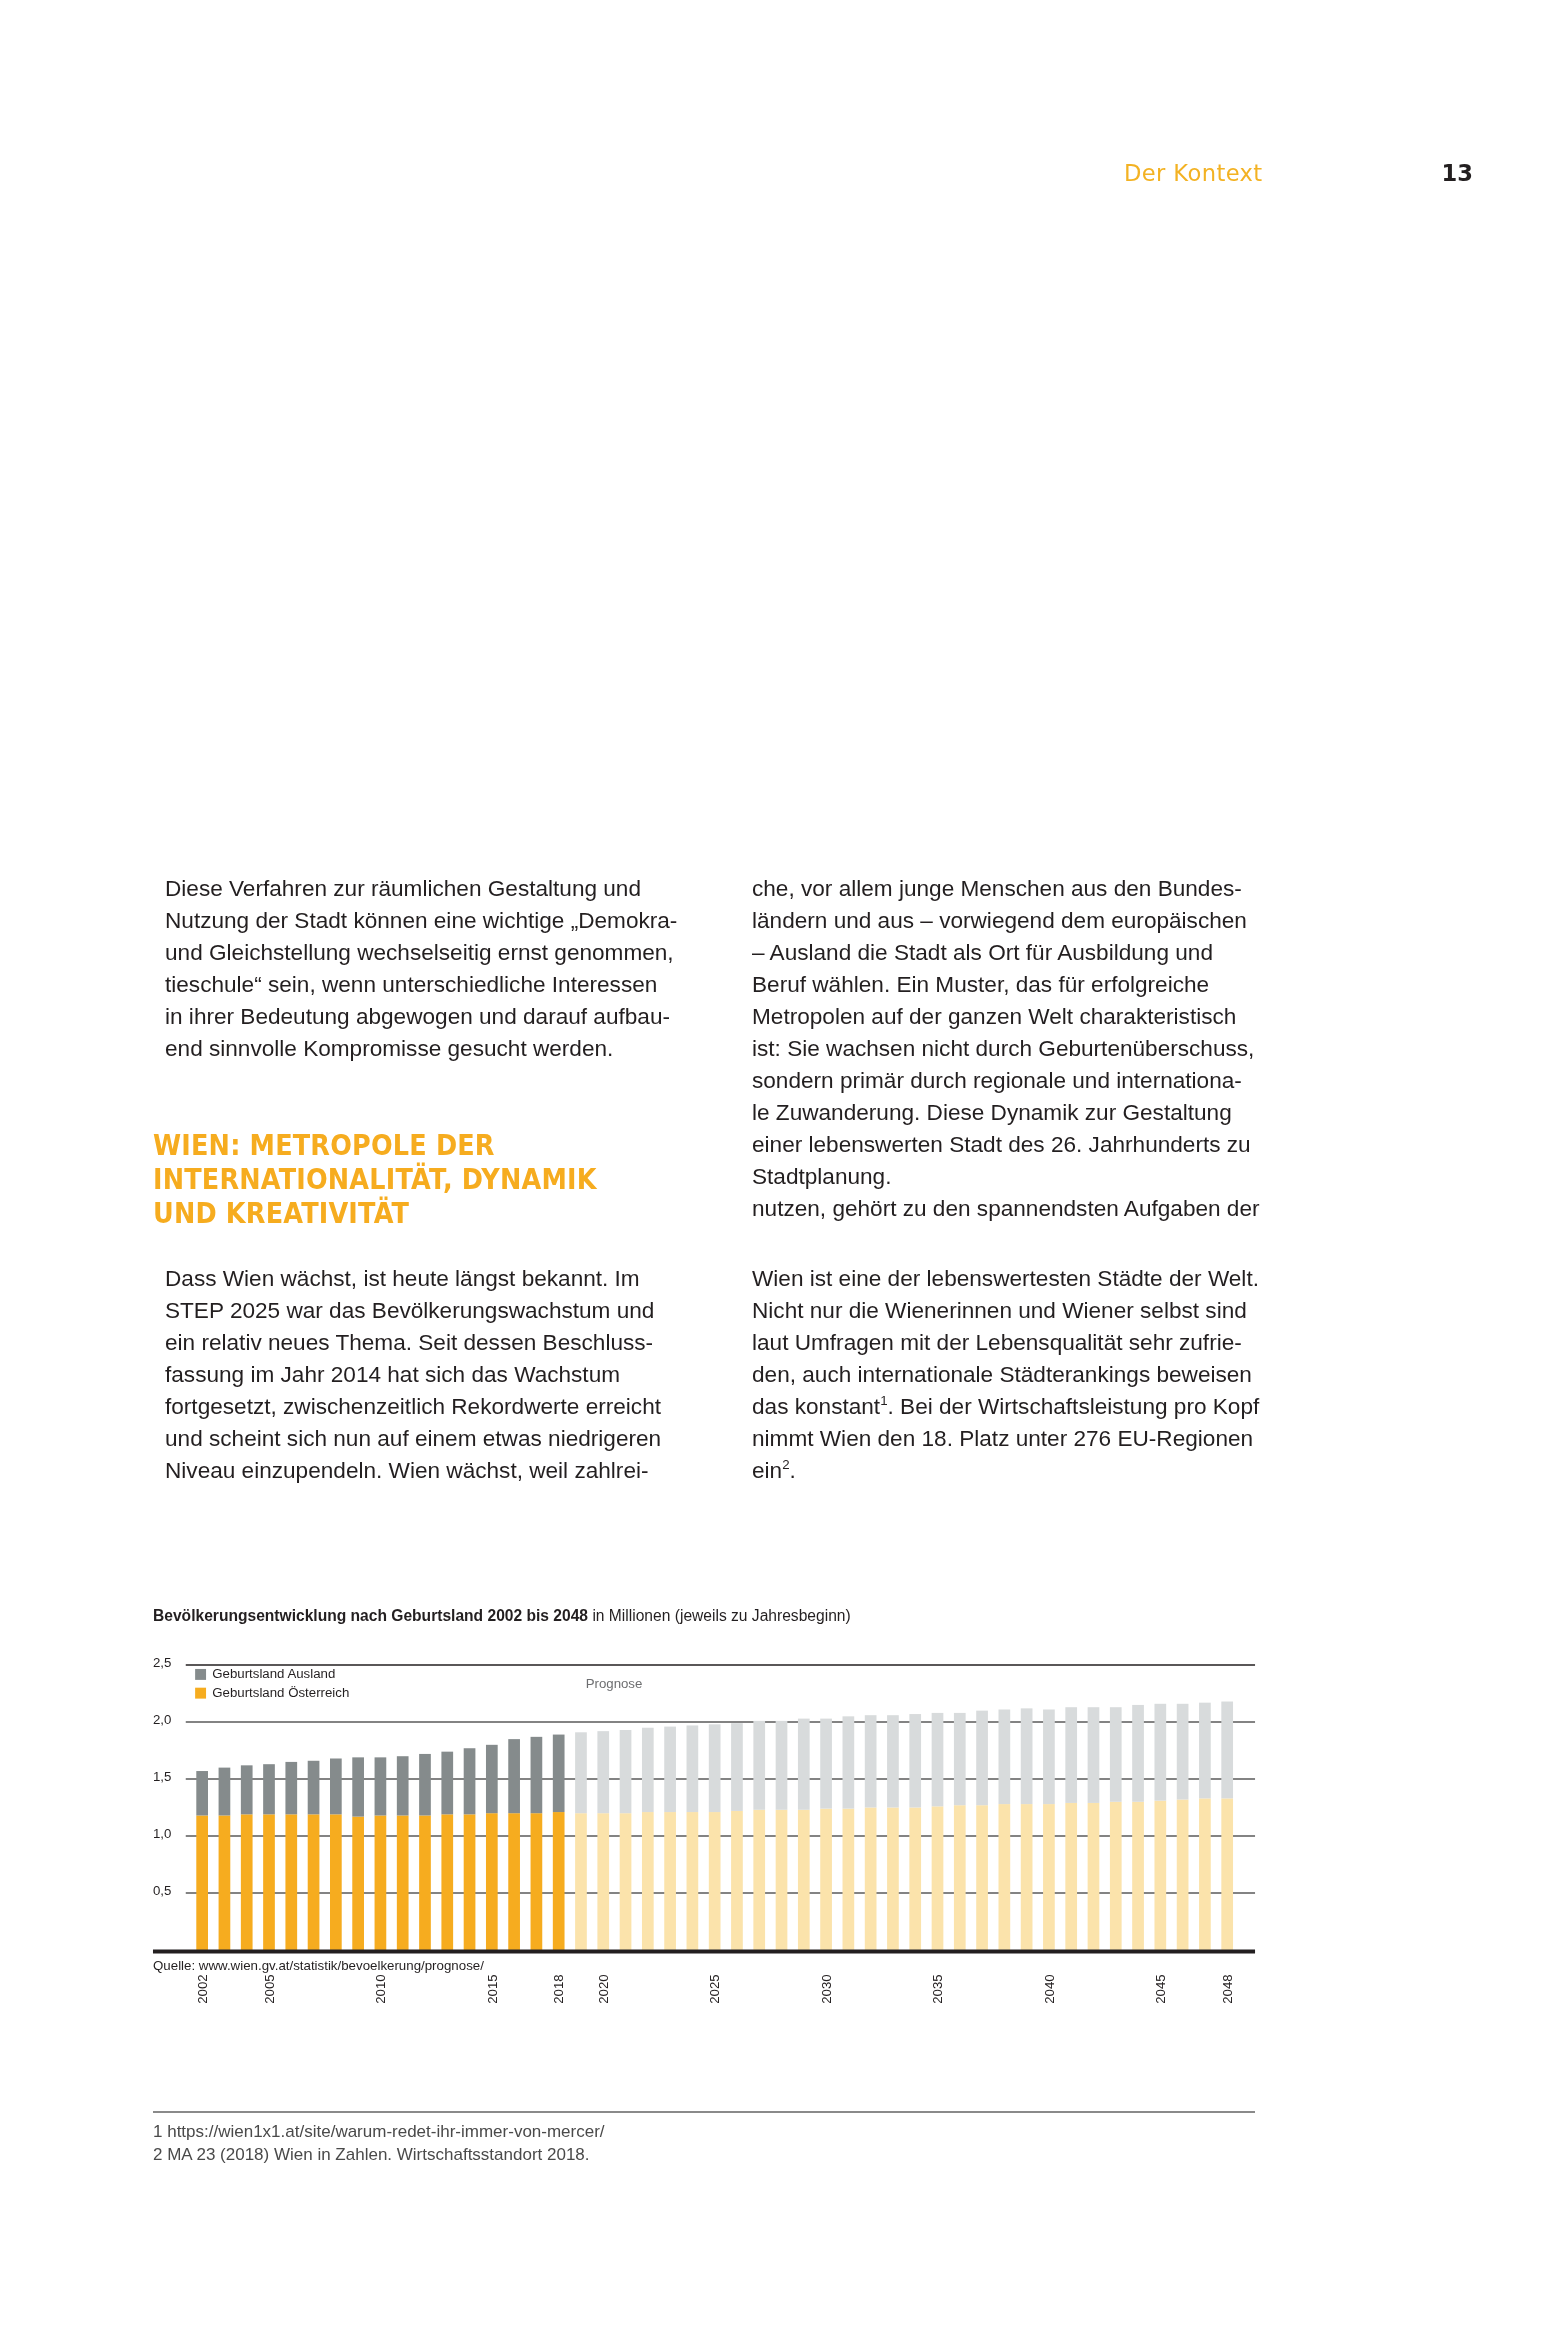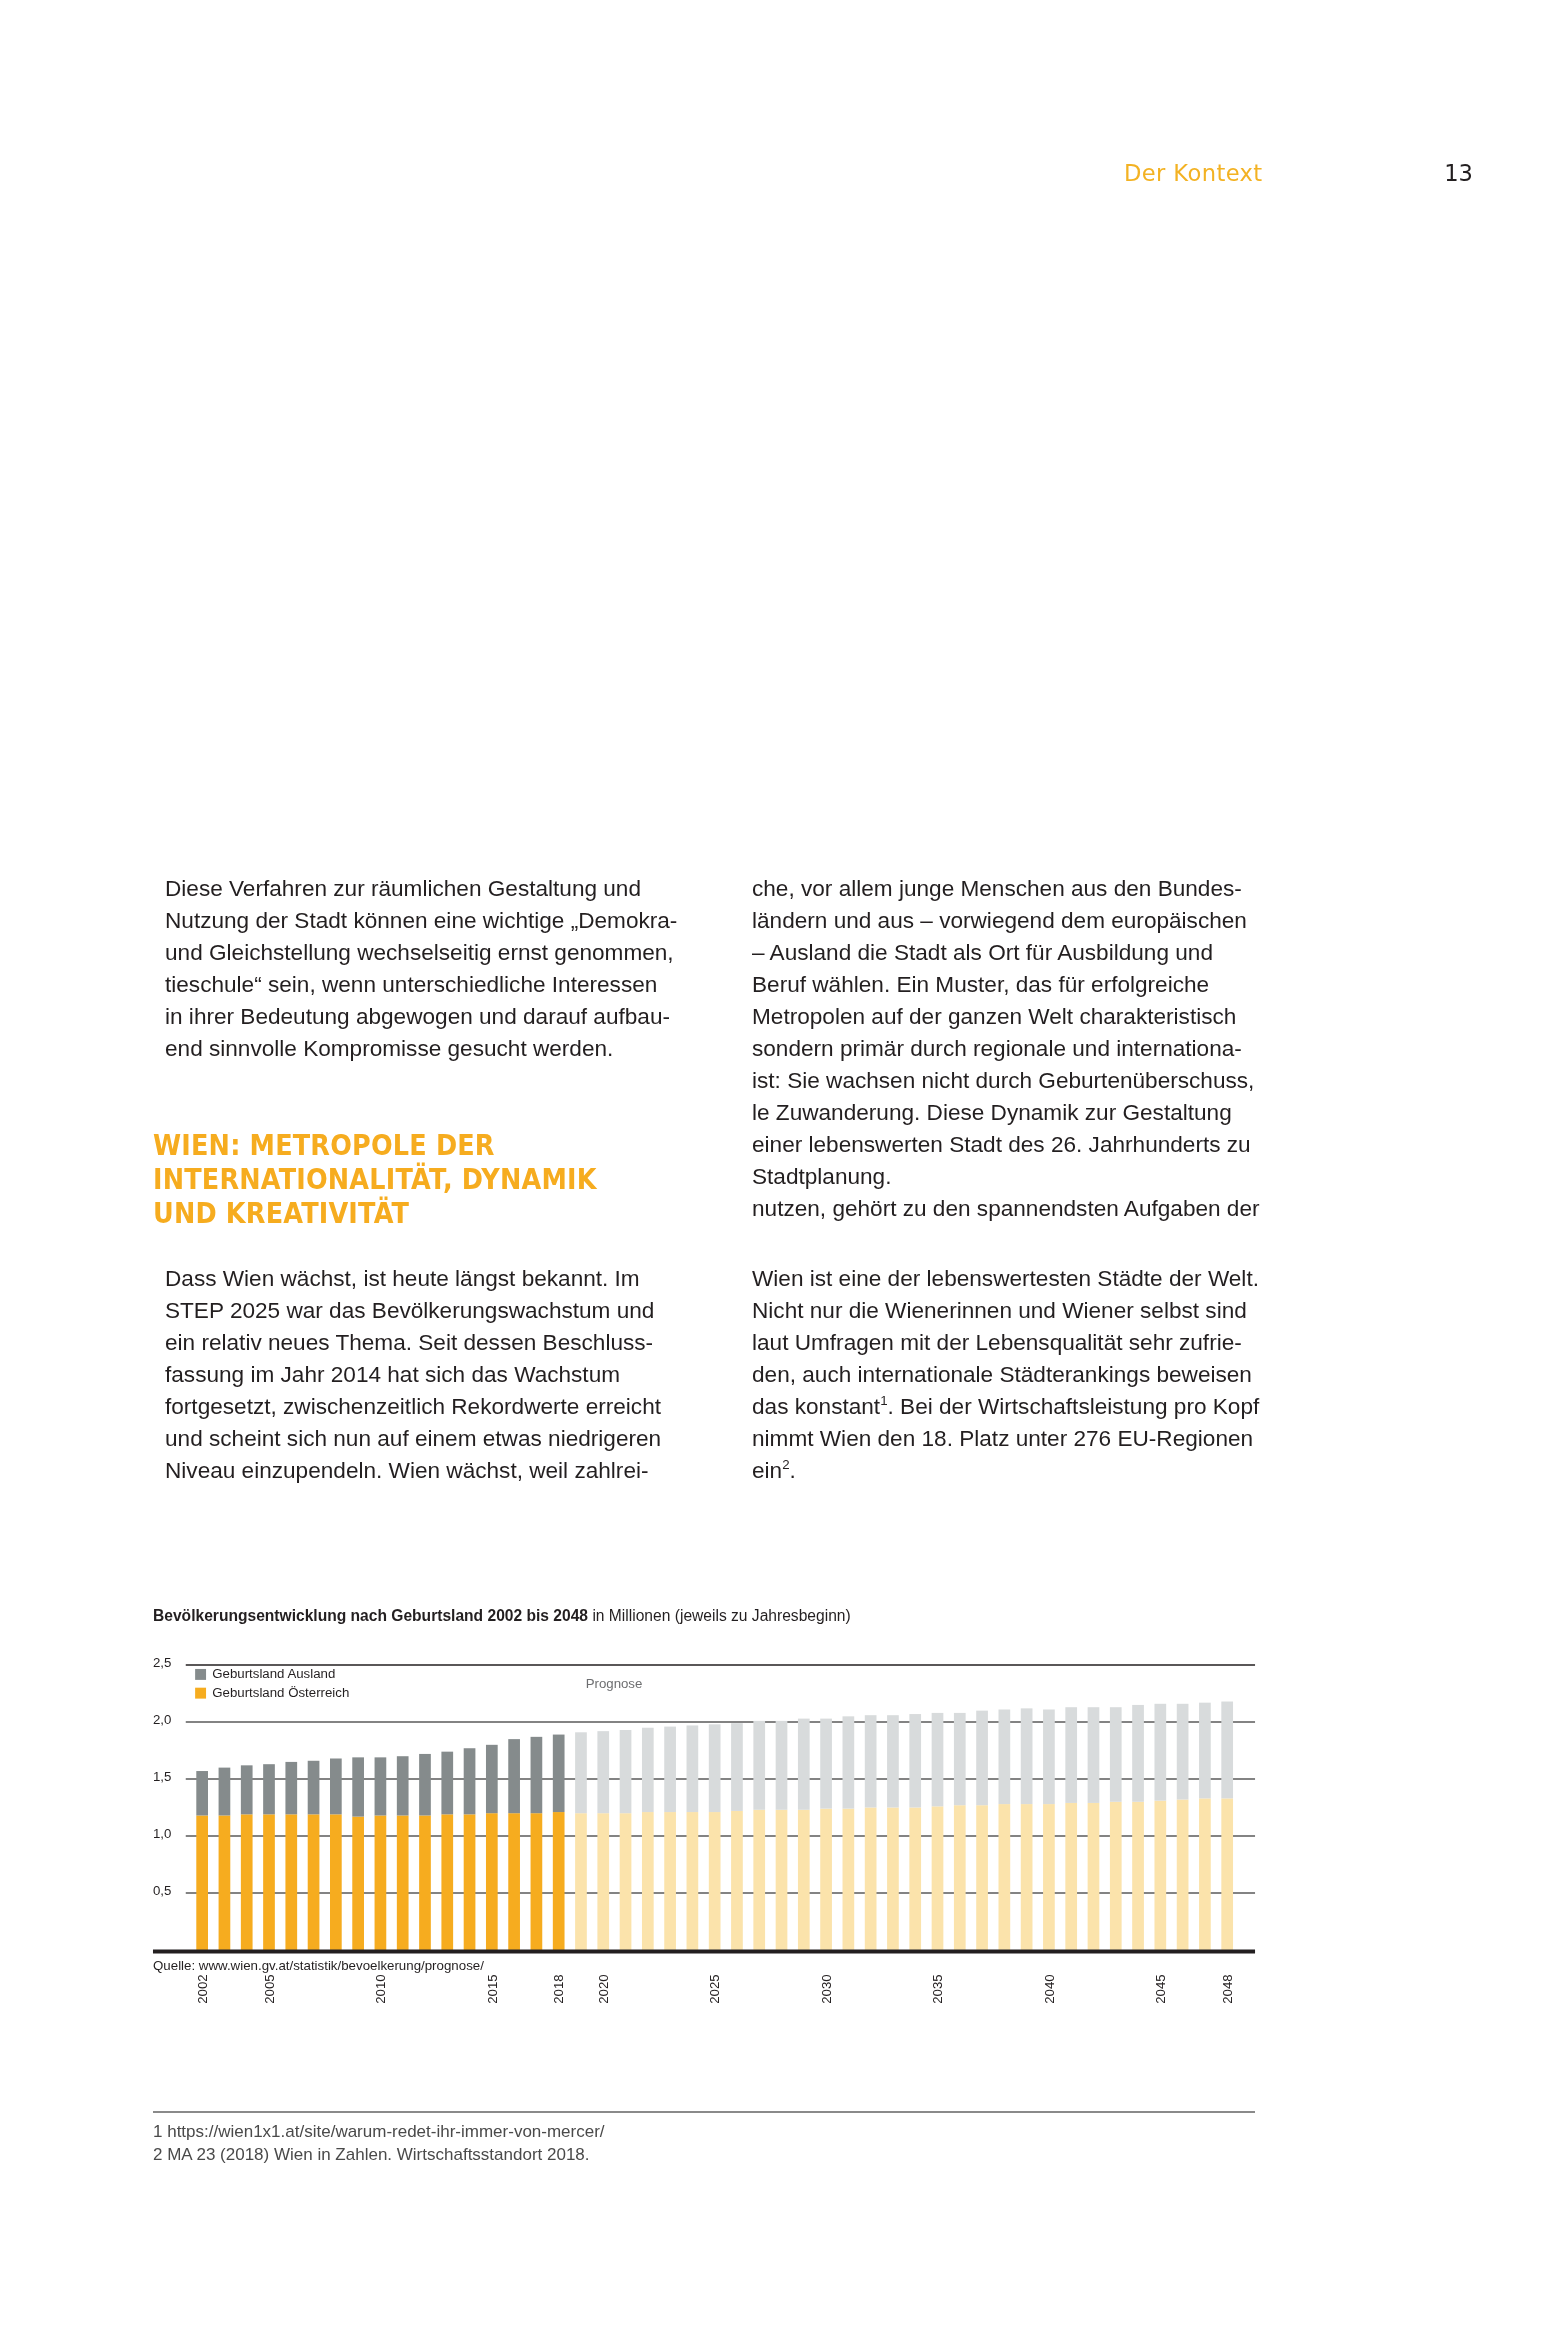--- a/index.html
+++ b/index.html
@@ -1,18 +1,18 @@
 <!DOCTYPE html>
 <html style="font-size:12.5px"><head>
 <meta charset="utf-8">
 <style>
   html, body { margin: 0; padding: 0; background: #ffffff; }
   body { width: 1561px; height: 2342px; position: relative; font-family: "Liberation Sans", sans-serif; color: #231f20; }
   .running-head { position: absolute; top: 160px; left: 1124px; font-size: 22.6px; color: #f3b223; font-family: "DejaVu Sans", sans-serif; letter-spacing: 0.4px; }
-  .page-number { position: absolute; top: 160px; right: 88px; font-size: 22.6px; color: #231f20; font-family: "DejaVu Sans", sans-serif; }
+  .page-number { position: absolute; top: 160px; right: 88px; font-size: 22.6px; color: #231f20; font-family: "DejaVu Sans", sans-serif; font-weight: bold; }
   .col { position: absolute; font-size: 22.6px; line-height: 32px; color: #231f20; }
   .col-left { left: 153px; width: 562px; margin-left: 12px; }
   .col-right { left: 752px; width: 562px; }
   .para1 { top: 873px; }
   .heading { position: absolute; top: 1128px; left: 153px; width: 546px; font-size: 29px; line-height: 34px; font-weight: bold; color: #f6ac1f; font-family: "DejaVu Sans", sans-serif; letter-spacing: 0.2px; transform: scaleX(0.88); transform-origin: left top; }
   .heading span { display: block; }
   .para2 { top: 1263px; }
   .para3 { top: 873px; }
   .para4 { top: 1263px; }
   .line { display: block; white-space: nowrap; }
@@ -55,22 +55,22 @@
   <span class="line">und scheint sich nun auf einem etwas niedrigeren</span>
   <span class="line">Niveau einzupendeln. Wien wächst, weil zahlrei-</span>
 </div>
 
 <div class="col col-right para3">
   <span class="line">che, vor allem junge Menschen aus den Bundes-</span>
   <span class="line">ländern und aus – vorwiegend dem europäischen</span>
   <span class="line">– Ausland die Stadt als Ort für Ausbildung und</span>
   <span class="line">Beruf wählen. Ein Muster, das für erfolgreiche</span>
   <span class="line">Metropolen auf der ganzen Welt charakteristisch</span>
+  <span class="line">ist: Sie wachsen nicht durch Geburtenüberschuss,</span>
   <span class="line">sondern primär durch regionale und internationa-</span>
-  <span class="line">ist: Sie wachsen nicht durch Geburtenüberschuss,</span>
   <span class="line">le Zuwanderung. Diese Dynamik zur Gestaltung</span>
   <span class="line">einer lebenswerten Stadt des 26. Jahrhunderts zu</span>
   <span class="line">Stadtplanung.</span>
   <span class="line">nutzen, gehört zu den spannendsten Aufgaben der</span>
 </div>
 
 <div class="col col-right para4">
   <span class="line">Wien ist eine der lebenswertesten Städte der Welt.</span>
   <span class="line">Nicht nur die Wienerinnen und Wiener selbst sind</span>
   <span class="line">laut Umfragen mit der Lebensqualität sehr zufrie-</span>

